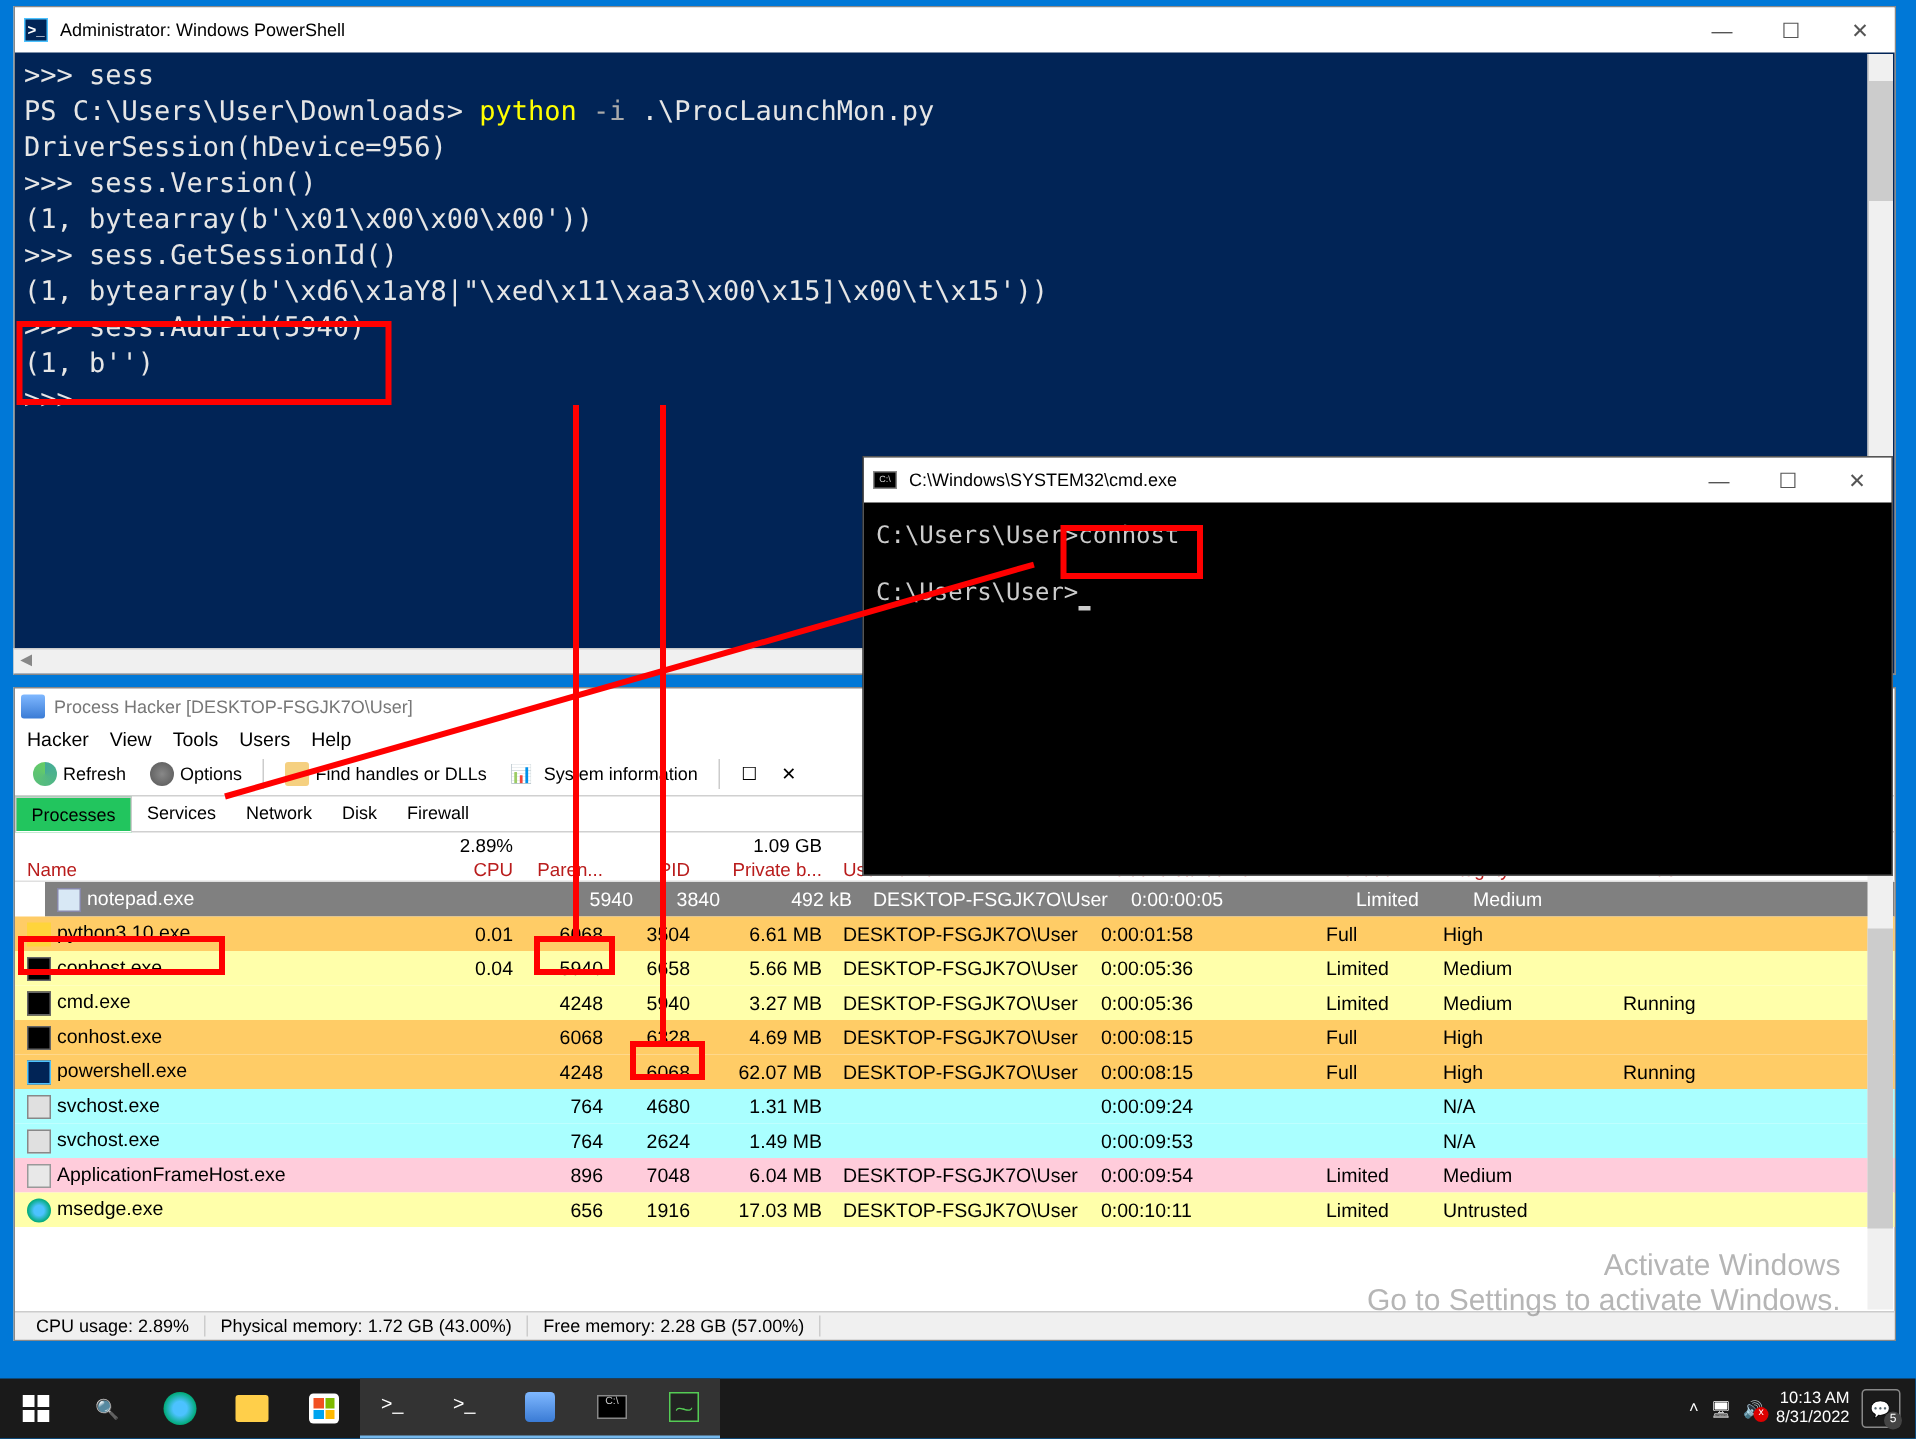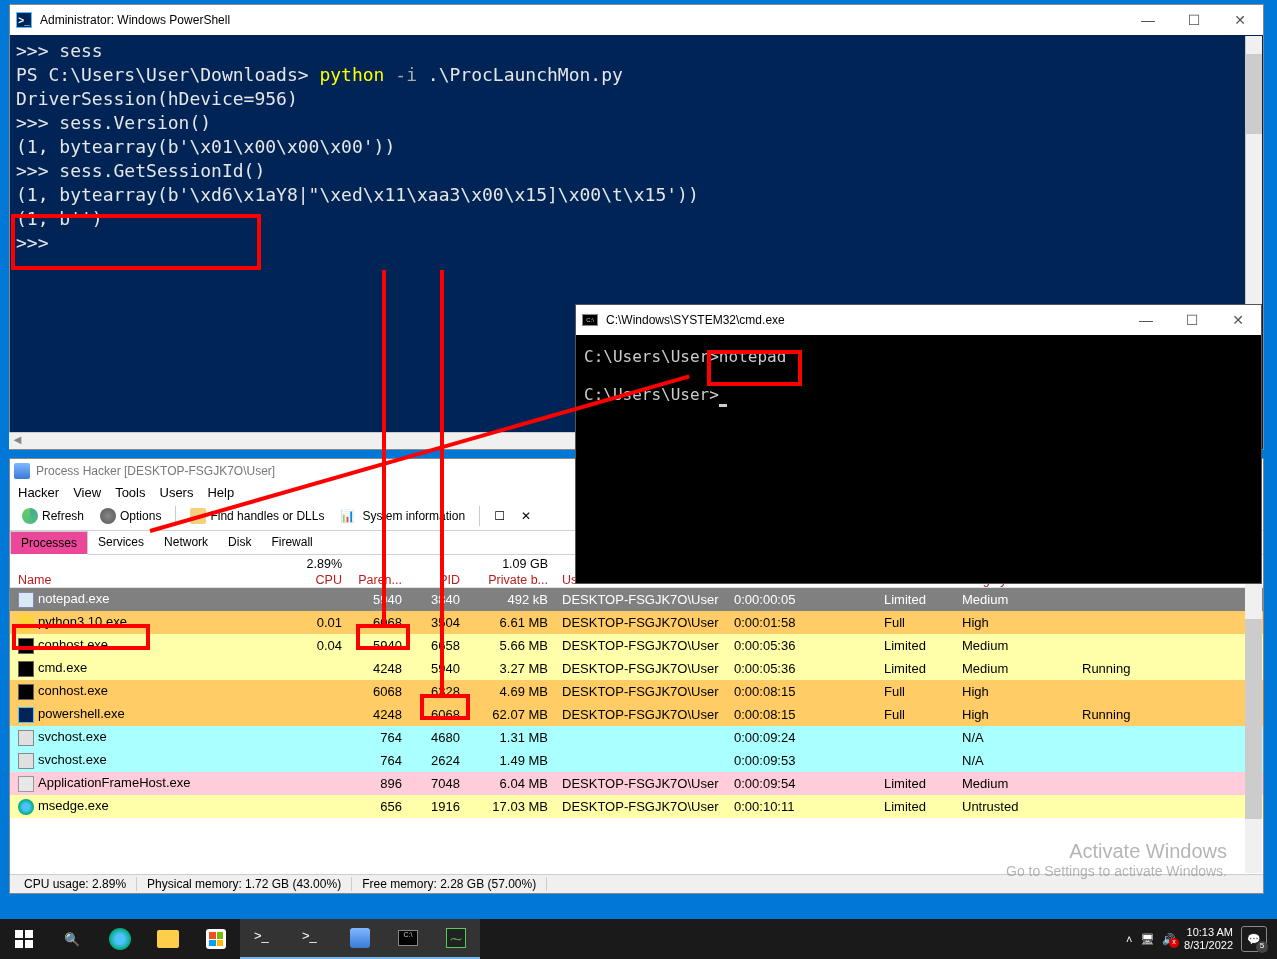--- a/index.html
+++ b/index.html
@@ -162,21 +162,21 @@
   font-size: 12px;
 }
 .tb-icon { width: 16px; height: 16px; }
 .tb-sep { width: 1px; height: 20px; background: #ccc; margin: 0 4px; }
 .ph-tabs {
   display: flex;
   border-bottom: 1px solid #d0d0d0;
   font-size: 12px;
 }
 .ph-tab { padding: 4px 10px; }
-.ph-tab.active { border: 1px solid #ccc; border-bottom: 1px solid #fff; background: #ec4899; margin-bottom: -1px; }
+.ph-tab.active { border: 1px solid #ccc; border-bottom: 1px solid #fff; background: #22c55e; margin-bottom: -1px; }
 
 
 .ph-stats {
   display: flex;
   font-size: 12.5px;
   padding: 2px 0;
 }
 .ph-col-headers {
   display: flex;
   font-size: 12.5px;
@@ -199,21 +199,21 @@
   display: flex;
   height: 23px;
   align-items: center;
 }
 .ph-row .proc-icon {
   width: 16px; height: 16px;
   margin-right: 4px;
   display: inline-block;
   vertical-align: middle;
 }
-.row-gray { background: #808080; color: #fff; }
+.row-gray { background: #808080; color: #fff; margin-left: 20px; }
 .row-orange { background: #ffcc66; }
 .row-yellow { background: #ffffaa; }
 .row-cyan { background: #aaffff; }
 .row-pink { background: #ffccdb; }
 
 .ph-status {
   position: absolute;
   left: 0; bottom: 0;
   width: 100%;
   border-top: 1px solid #ccc;
@@ -277,21 +277,21 @@
 .watermark {
   position: absolute;
   right: 50px; bottom: 80px;
   color: rgba(120,120,120,0.55);
   font-size: 20px;
   text-align: right;
   z-index: 60;
   pointer-events: none;
   margin-top: 35px;
 }
-.watermark .sub { font-size: 14px; }
+.watermark .sub { font-size: 20px; }
 
 .icon-refresh { background: conic-gradient(#4a9, #6c6); border-radius: 50%; }
 .icon-gear { background: radial-gradient(#888, #555); border-radius: 50%; }
 .icon-find { background: #f5d080; border-radius: 2px; position:relative;}
 
 .pi-notepad { background: #d8e8f5; border:1px solid #88a; }
 .pi-python { background: #ffd43b; }
 .pi-console { background: #000; border:1px solid #666;}
 .pi-ps { background: #012456; border:1px solid #4cc2ff;}
 .pi-svc { background: #e0e0e0; border:1px solid #888;}
@@ -313,20 +313,21 @@
     </div>
   </div>
   <div class="ps-body">
     <div class="ps-line">&gt;&gt;&gt; sess</div>
     <div class="ps-line"><span>PS C:\Users\User\Downloads&gt; </span><span class="yellow">python </span><span class="gray">-i </span><span>.\ProcLaunchMon.py</span></div>
     <div class="ps-line">DriverSession(hDevice=956)</div>
     <div class="ps-line">&gt;&gt;&gt; sess.Version()</div>
     <div class="ps-line">(1, bytearray(b'\x01\x00\x00\x00'))</div>
     <div class="ps-line">&gt;&gt;&gt; sess.GetSessionId()</div>
     <div class="ps-line">(1, bytearray(b'\xd6\x1aY8|"\xed\x11\xaa3\x00\x15]\x00\t\x15'))</div>
+    <div class="ps-line">&gt;&gt;&gt; sess.AddPid(5940)</div>
     <div class="ps-line">(1, b'')</div>
     <div class="ps-line">&gt;&gt;&gt;</div>
   </div>
   <div class="ps-scroll">
       <div class="ps-scroll-thumb"></div>
     </div>
 </div>
 <div class="ps-h-scroll">
   <span style="position:absolute;left:2px;top:-1px;color:#888;">◄</span>
 </div>
@@ -335,21 +336,21 @@
   <div class="cmd-titlebar">
     <div class="cmd-icon">C:\</div>
     <span>C:\Windows\SYSTEM32\cmd.exe</span>
     <div class="win-controls">
       <div class="win-btn">—</div>
       <div class="win-btn">☐</div>
       <div class="win-btn close">✕</div>
     </div>
   </div>
   <div class="cmd-body">
-    <div class="cmd-line"><span>C:\Users\User&gt;</span><span>notepad</span></div>
+    <div class="cmd-line"><span>C:\Users\User&gt;</span><span>conhost</span></div>
     <div class="cmd-line" style="height:10px;"></div>
     <div class="cmd-line"><span>C:\Users\User&gt;</span><span class="cursor"></span></div>
   </div>
 </div>
 
 <div class="ph-window">
   <div class="ph-titlebar">
     <div class="ph-icon"></div>
     <span>Process Hacker [DESKTOP-FSGJK7O\User]</span>
   </div>

